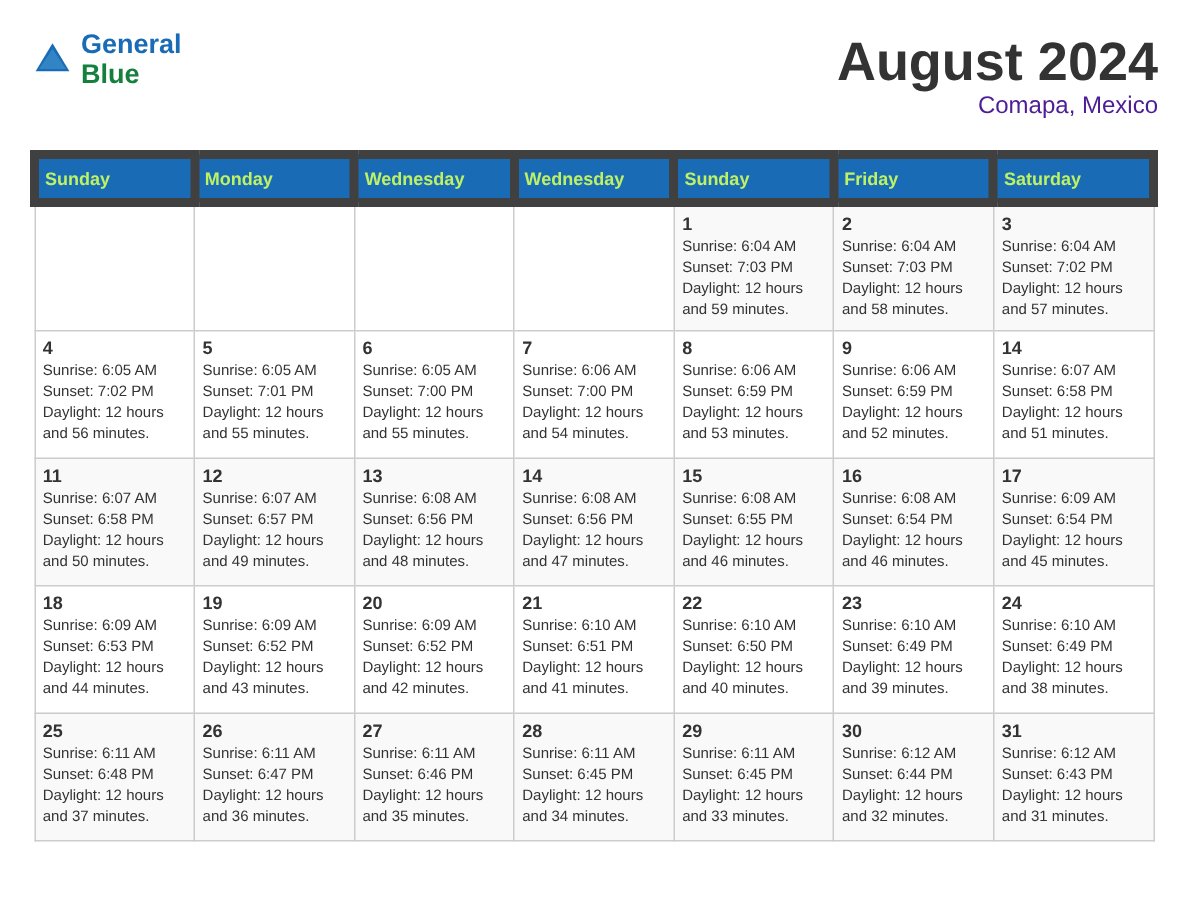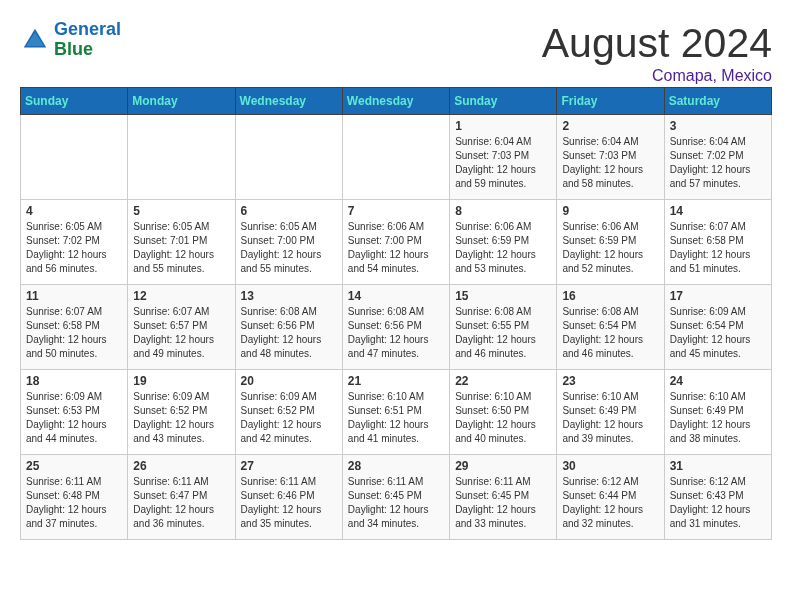--- a/index.html
+++ b/index.html
@@ -7,21 +7,21 @@
       font-family: Arial, sans-serif;
       background: #fff;
       width: 792px;
       min-height: 612px;
       padding: 20px;
     }
     .header {
       display: flex;
       justify-content: space-between;
       align-items: flex-start;
-      margin-bottom: 2px;
+      margin-bottom: 20px;
     }
     .logo {
       display: flex;
       align-items: center;
       gap: 4px;
     }
     .logo-text {
       font-size: 18px;
       font-weight: bold;
       color: #333;
@@ -31,41 +31,41 @@
       color: #1a6bb5;
     }
     .logo-icon {
       width: 30px;
       height: 30px;
     }
     .title-block {
       text-align: right;
     }
     .title-block .month-year {
-      font-size: 41px;
-      font-weight: normal;
+      font-size: 36px;
+      font-weight: bold;
       color: #333;
     }
     .title-block .location {
       font-size: 16px;
       color: #4c1d95;
     }
     table {
       width: 100%;
       border-collapse: collapse;
       table-layout: fixed;
     }
     thead th {
       background-color: #1a6bb5;
-      color: #5eead4;
+      color: #bef264;
       font-size: 12px;
       font-weight: bold;
       padding: 6px 4px;
       text-align: left;
-      border: 1px solid #404040;
+      border: 6px solid #404040;
     }
     tbody td {
       vertical-align: top;
       border: 1px solid #ccc;
       padding: 4px 5px;
       height: 85px;
       font-size: 10.5px;
       color: #333;
       background: #fff;
     }

